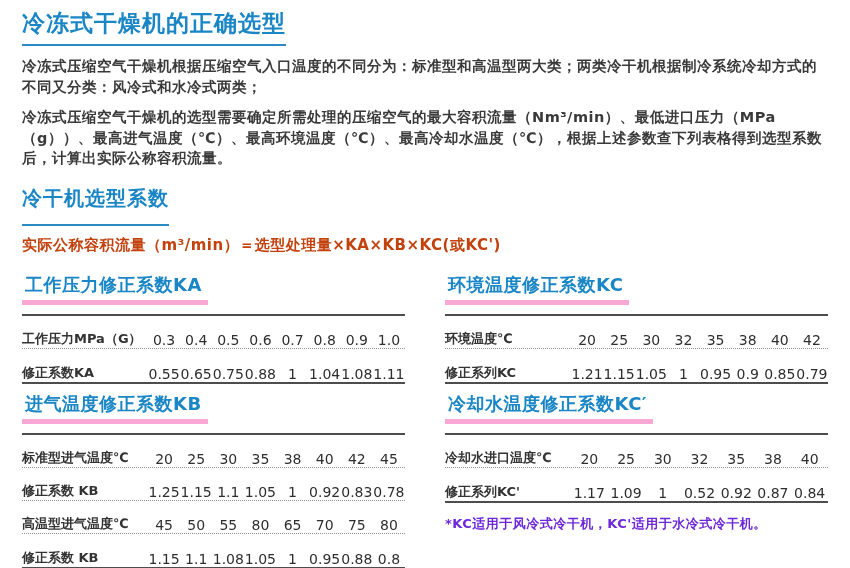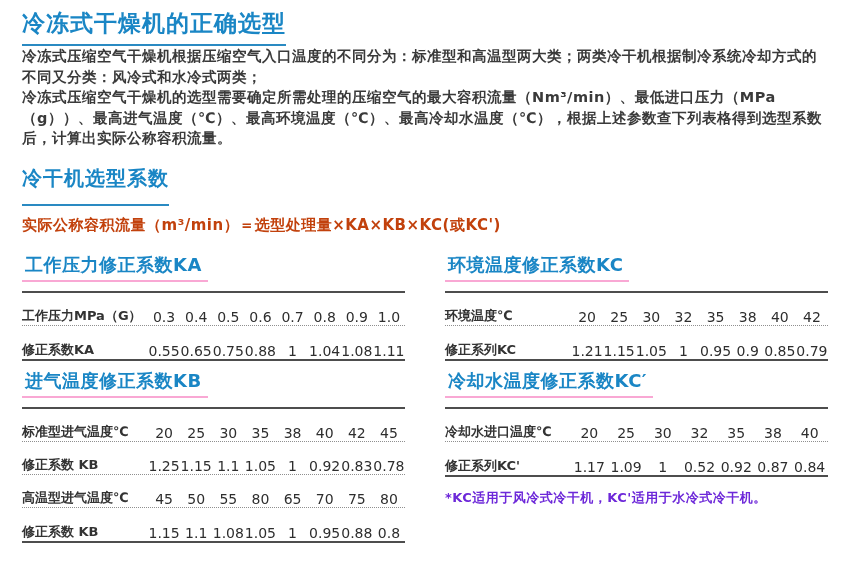--- a/index.html
+++ b/index.html
@@ -21,20 +21,21 @@
     border-bottom: 2px solid #2a8ac2;
     padding-bottom: 5px;
     letter-spacing: 1px;
     text-align: right;
   }
   .para {
     font-size: 14.5px;
     font-weight: bold;
     color: #3a3a3a;
     line-height: 1.42;
+    margin-top: 10px;
     letter-spacing: 0.5px;
   }
   .section-title {
     display: inline-block;
     font-size: 20px;
     font-weight: bold;
     color: #1a86c5;
     border-bottom: 2px solid #2a8ac2;
     padding-bottom: 12px;
     margin-top: 16px;
@@ -53,21 +54,21 @@
     grid-template-columns: 1fr 1fr;
     column-gap: 40px;
     margin-top: 10px;
   }
   .table-section { margin-top: 8px; }
   .sub-title {
     display: inline-block;
     font-size: 18px;
     font-weight: bold;
     color: #1a86c5;
-    border-bottom: 2px solid #f9a8d4;
+    border-bottom: 5px solid #f9a8d4;
     padding: 0 6px 3px 3px;
     letter-spacing: 0.5px;
   }
   .ctable {
     margin-top: 9px;
     border-top: 2px solid #4d4d4d;
     border-bottom: 2px solid #4d4d4d;
   }
   .trow {
     display: flex;

